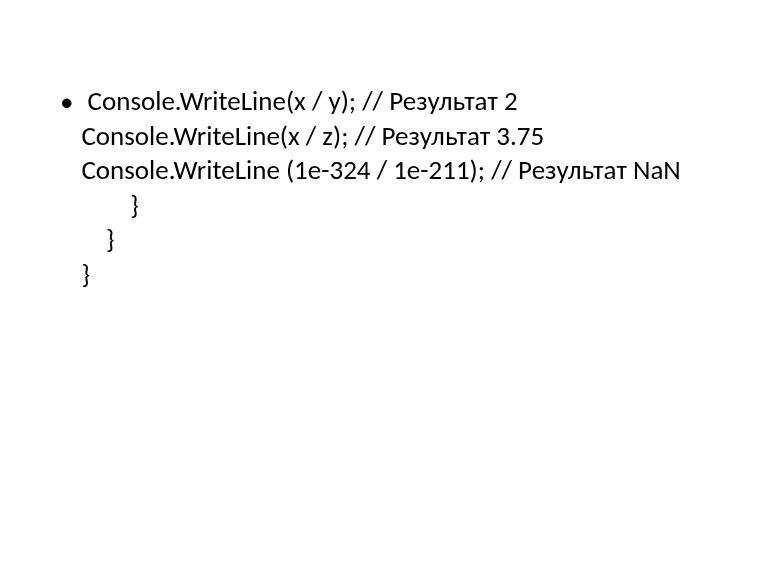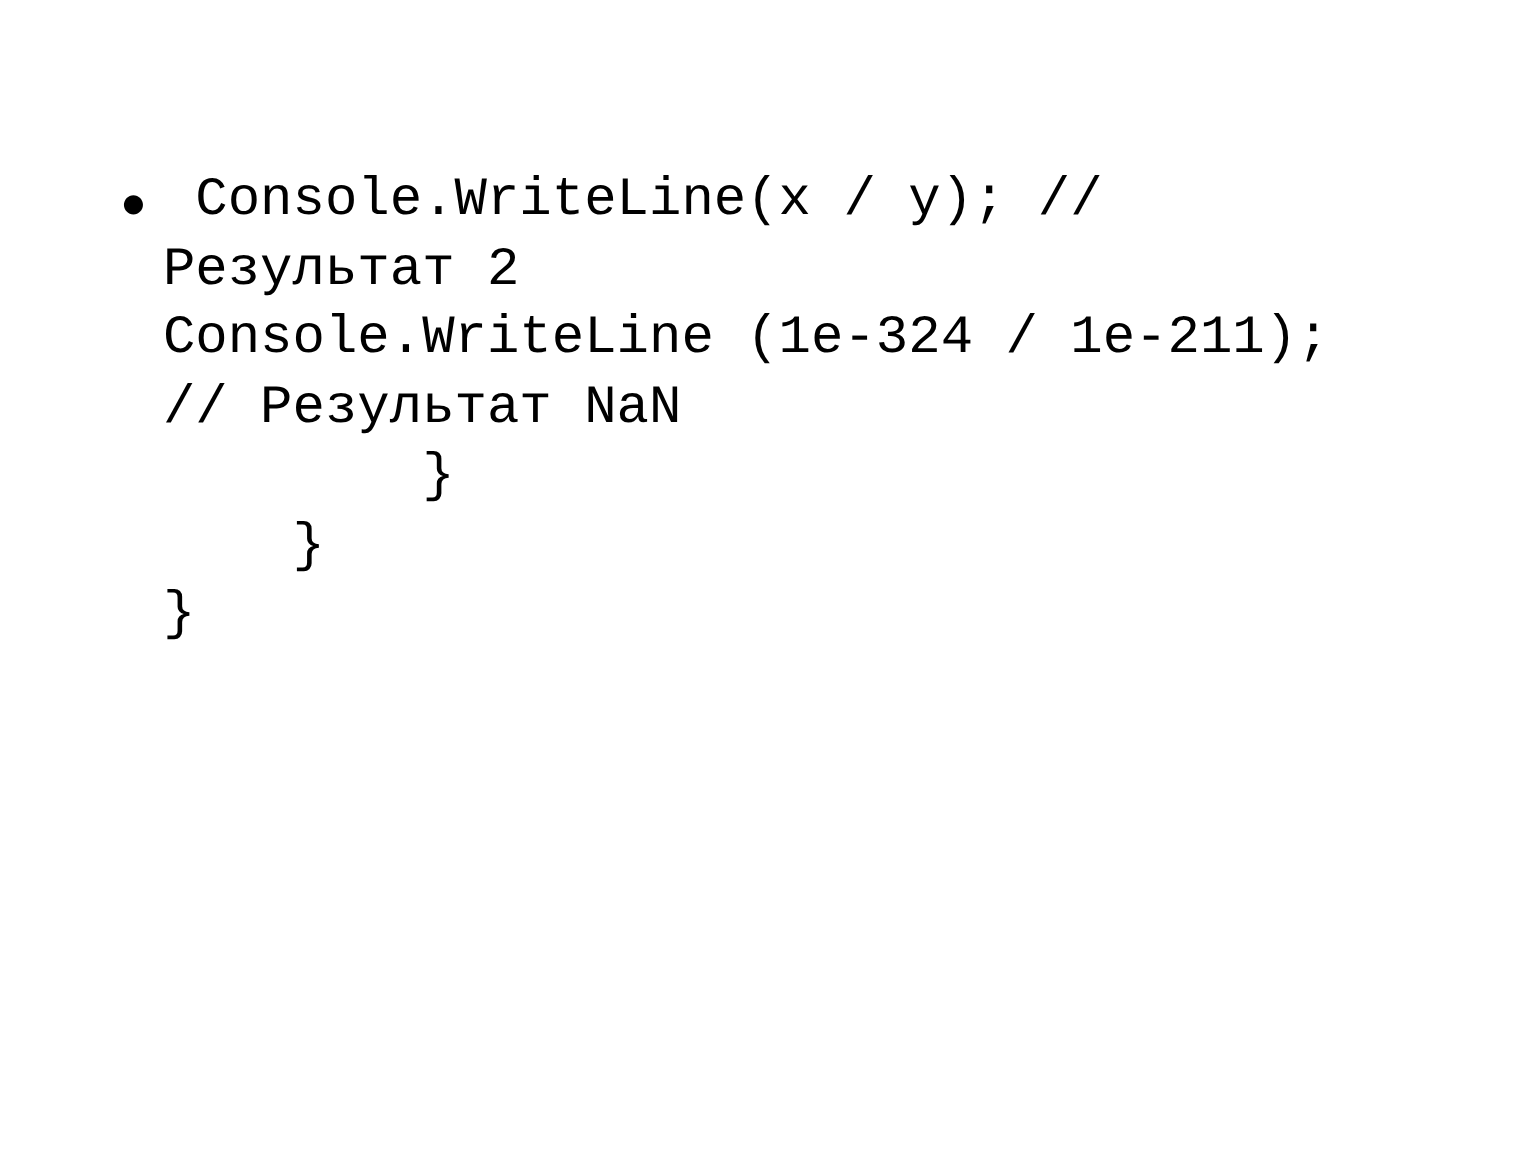--- a/index.html
+++ b/index.html
@@ -24,29 +24,30 @@
     line-height: 1.28;
   }
   .bullet-marker {
     flex: 0 0 auto;
     margin-right: 8px;
     margin-top: 1px;
   }
   .bullet-content {
     flex: 1 1 auto;
   }
-  .line { white-space: pre-wrap; font-family: Liberation Mono, monospace; }
+  .line { white-space: pre-wrap; }
 </style>
 </head>
 <body>
 
 <div class="slide">
   <div class="bullet-block">
     <div class="bullet-marker">•</div>
     <div class="bullet-content">
       <div class="line"> Console.WriteLine(x / y); // Результат 2</div>
+      <div class="line">Console.WriteLine(x / z); // Результат 3.75</div>
       <div class="line">Console.WriteLine (1e-324 / 1e-211); // Результат NaN</div>
       <div class="line">        }</div>
       <div class="line">    }</div>
       <div class="line">}</div>
     </div>
   </div>
 </div>
 
 </body></html>

